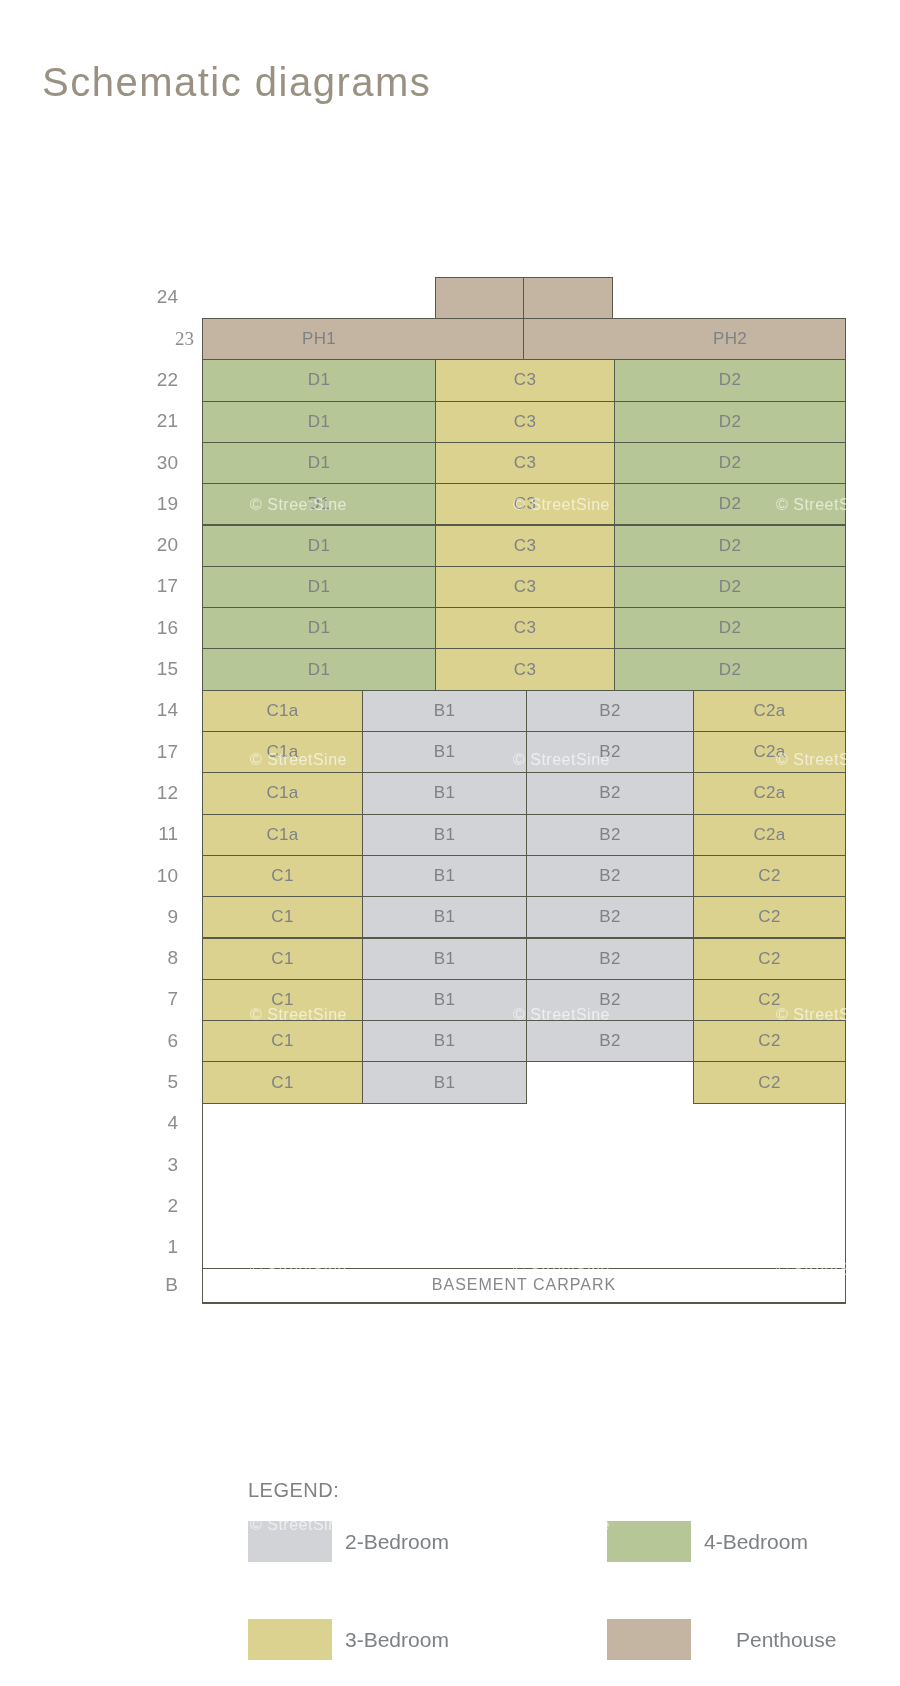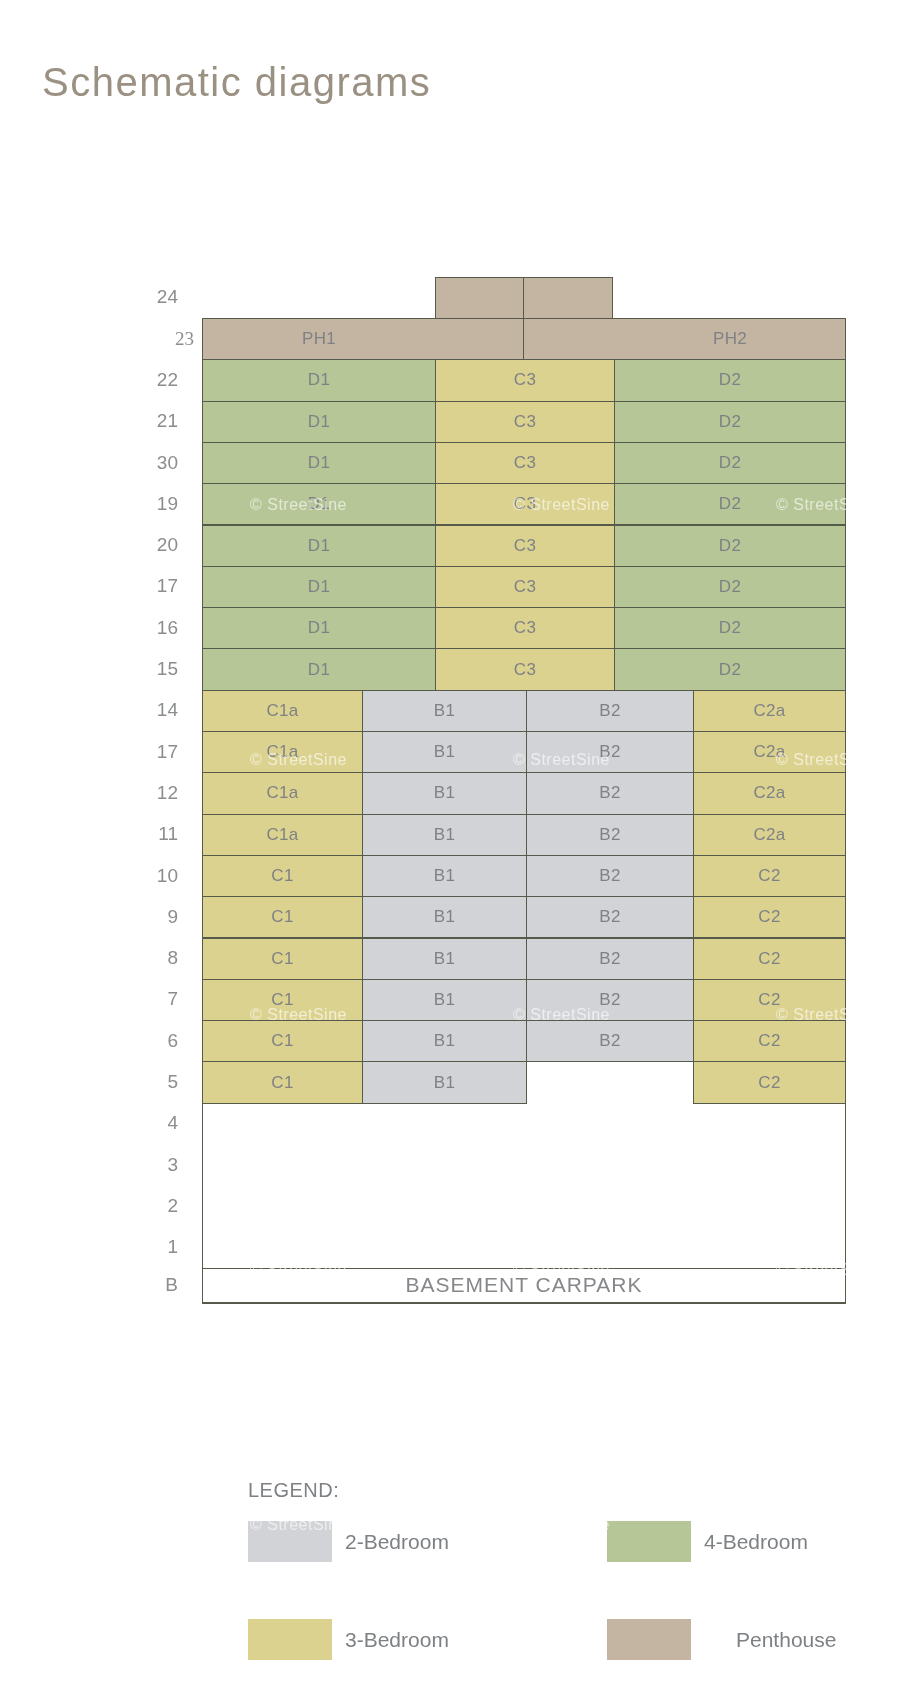--- a/index.html
+++ b/index.html
@@ -19,21 +19,21 @@
   .cell .off-label{
     position:absolute;top:50%;transform:translateY(-50%);
     width:100px;text-align:center;
   }
   .floor-label{
     position:absolute;width:60px;text-align:right;
     font-size:19px;color:#8b8d8f;
     display:flex;align-items:center;justify-content:flex-end;
   }
   .rail{position:absolute;width:1px;background:#565a4b;z-index:0;}
-  .basement-cell{font-size:21px;letter-spacing:1px;color:#85878a;border-bottom-width:2px;background:#ffffff;}
+  .basement-cell{font-size:16px;letter-spacing:1px;color:#85878a;border-bottom-width:2px;background:#ffffff;}
   .watermark{
     position:absolute;z-index:5;white-space:nowrap;
     font-size:16px;color:rgba(255,255,255,0.62);letter-spacing:.5px;
     transform:translateY(-50%);pointer-events:none;
   }
   .legend-heading{
     position:absolute;left:248px;top:1479px;
     font-size:20px;color:#7e8184;letter-spacing:.5px;
   }
   .legend-swatch{position:absolute;width:84px;height:41px;}

